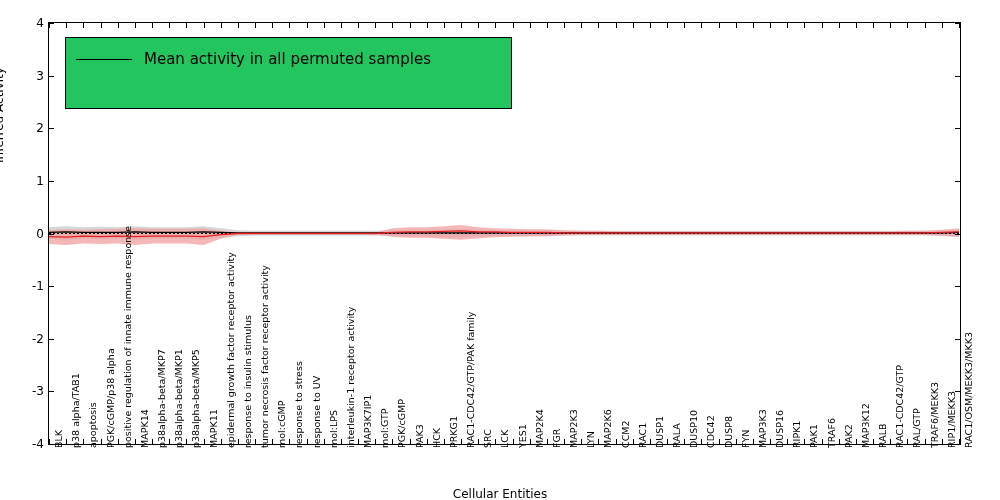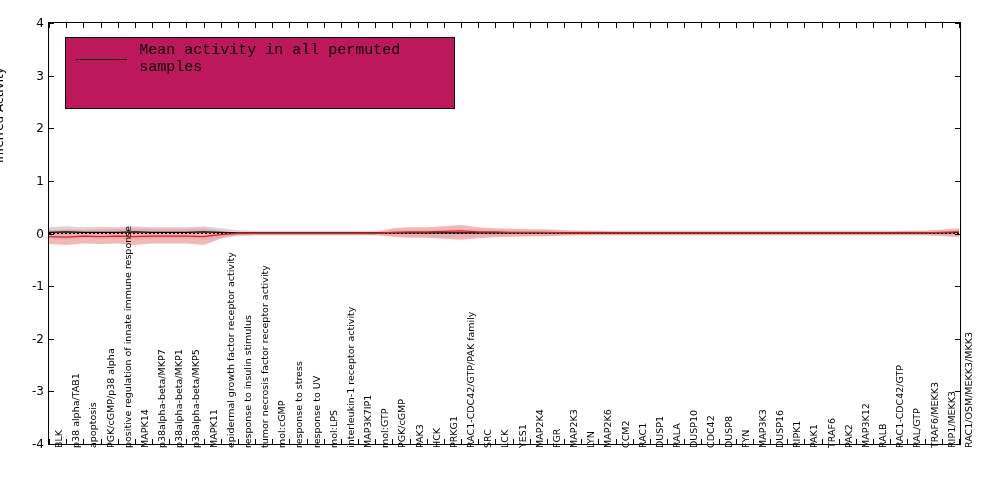--- a/index.html
+++ b/index.html
@@ -46,39 +46,39 @@
   }
   .xtickmark.t{bottom:auto;top:0;}
   .xtl{
     position:absolute;
     font-size:9.5px;color:#000;white-space:nowrap;
     transform-origin:0 0;transform:rotate(-90deg);
   }
 
   
   .legend{
-    position:absolute;left:16px;top:14px;width:390px;height:72px;
-    border:1px solid #000;background:#be185d;box-sizing:border-box;
+    position:absolute;left:16px;top:14px;width:447px;height:72px;
+    border:1px solid #000;background:#22c55e;box-sizing:border-box;
     padding:6px 10px;
-    font-family:Liberation Mono, monospace;
   }
   .legrow{display:flex;align-items:center;height:30px;}
   .legline{width:56px;height:0;border-top:1.5px solid #000;margin-right:12px;}
   .legline.red{border-top-color:#e02020;}
   .legtxt{font-size:15px;color:#000;}
 
   svg{position:absolute;left:0;top:0;}
 </style>
 </head>
 <body>
 
 <div id="root">
 
 
   <div class="ylabel">Inferred Activity</div>
+  <div class="xlabel">Cellular Entities</div>
 
   <div class="plot" id="plot">
     <svg id="svg" width="911" height="421">
         <polygon points="0,204.185 17.169811320754718,203.13250000000002 34.339622641509436,204.185 51.509433962264154,203.65875 68.67924528301887,204.185 85.84905660377359,203.13250000000002 103.01886792452831,204.185 120.18867924528301,204.185 137.35849056603774,204.185 154.52830188679246,203.13250000000002 171.69811320754718,205.2375 188.8679245283019,207.34250000000003 206.03773584905662,207.86875 223.20754716981133,207.86875 240.37735849056602,207.86875 257.54716981132077,207.86875 274.7169811320755,207.86875 291.8867924528302,207.86875 309.0566037735849,207.86875 326.22641509433964,207.86875 343.39622641509436,207.34250000000003 360.5660377358491,206.81625 377.7358490566038,206.81625 394.9056603773585,206.29 412.07547169811323,206.29 429.24528301886795,206.81625 446.41509433962267,207.34250000000003 463.58490566037733,207.34250000000003 480.75471698113205,207.34250000000003 497.92452830188677,207.34250000000003 515.0943396226415,207.86875 532.2641509433962,207.86875 549.433962264151,207.86875 566.6037735849056,207.86875 583.7735849056604,207.86875 600.9433962264151,207.86875 618.1132075471698,207.86875 635.2830188679245,207.86875 652.4528301886793,207.86875 669.622641509434,207.86875 686.7924528301887,207.86875 703.9622641509434,207.86875 721.1320754716982,207.86875 738.3018867924528,207.86875 755.4716981132076,207.86875 772.6415094339623,207.86875 789.811320754717,207.86875 806.9811320754717,207.86875 824.1509433962265,207.86875 841.3207547169811,207.86875 858.4905660377359,207.86875 875.6603773584906,207.86875 892.8301886792453,207.34250000000003 910,206.29 910,214.18375 892.8301886792453,213.13125 875.6603773584906,212.605 858.4905660377359,212.605 841.3207547169811,212.605 824.1509433962265,212.605 806.9811320754717,212.605 789.811320754717,212.605 772.6415094339623,212.605 755.4716981132076,212.605 738.3018867924528,212.605 721.1320754716982,212.605 703.9622641509434,212.605 686.7924528301887,212.605 669.622641509434,212.605 652.4528301886793,212.605 635.2830188679245,212.605 618.1132075471698,212.605 600.9433962264151,212.605 583.7735849056604,212.605 566.6037735849056,212.605 549.433962264151,212.605 532.2641509433962,212.605 515.0943396226415,212.605 497.92452830188677,213.13125 480.75471698113205,213.13125 463.58490566037733,213.13125 446.41509433962267,213.13125 429.24528301886795,213.6575 412.07547169811323,214.18375 394.9056603773585,214.18375 377.7358490566038,213.6575 360.5660377358491,213.6575 343.39622641509436,213.13125 326.22641509433964,212.605 309.0566037735849,212.605 291.8867924528302,212.605 274.7169811320755,212.605 257.54716981132077,212.605 240.37735849056602,212.605 223.20754716981133,212.605 206.03773584905662,212.605 188.8679245283019,213.13125 171.69811320754718,214.71 154.52830188679246,216.815 137.35849056603774,215.76250000000002 120.18867924528301,215.76250000000002 103.01886792452831,215.76250000000002 85.84905660377359,216.815 68.67924528301887,215.76250000000002 51.509433962264154,216.28875 34.339622641509436,215.76250000000002 17.169811320754718,216.815 0,215.76250000000002" fill="#c8c8c8" fill-opacity="0.75" stroke="none"></polygon>
         <polygon points="0,207.34250000000003 17.169811320754718,206.29 34.339622641509436,206.81625 51.509433962264154,206.29 68.67924528301887,205.76375000000002 85.84905660377359,205.2375 103.01886792452831,205.76375000000002 120.18867924528301,205.76375000000002 137.35849056603774,205.76375000000002 154.52830188679246,205.2375 171.69811320754718,207.86875 188.8679245283019,209.44750000000002 206.03773584905662,209.97375000000002 223.20754716981133,209.97375000000002 240.37735849056602,209.97375000000002 257.54716981132077,209.97375000000002 274.7169811320755,209.97375000000002 291.8867924528302,209.97375000000002 309.0566037735849,209.97375000000002 326.22641509433964,209.44750000000002 343.39622641509436,205.2375 360.5660377358491,204.185 377.7358490566038,204.185 394.9056603773585,203.13250000000002 412.07547169811323,202.07999999999998 429.24528301886795,204.185 446.41509433962267,205.2375 463.58490566037733,205.76375000000002 480.75471698113205,206.29 497.92452830188677,206.29 515.0943396226415,207.34250000000003 532.2641509433962,207.86875 549.433962264151,207.86875 566.6037735849056,208.395 583.7735849056604,208.395 600.9433962264151,208.395 618.1132075471698,208.395 635.2830188679245,208.395 652.4528301886793,208.395 669.622641509434,208.395 686.7924528301887,208.395 703.9622641509434,208.395 721.1320754716982,208.395 738.3018867924528,208.395 755.4716981132076,208.395 772.6415094339623,208.395 789.811320754717,208.395 806.9811320754717,208.395 824.1509433962265,208.395 841.3207547169811,208.395 858.4905660377359,207.86875 875.6603773584906,207.86875 892.8301886792453,206.81625 910,205.2375 910,213.6575 892.8301886792453,212.605 875.6603773584906,212.07874999999999 858.4905660377359,212.07874999999999 841.3207547169811,212.07874999999999 824.1509433962265,212.07874999999999 806.9811320754717,212.07874999999999 789.811320754717,212.07874999999999 772.6415094339623,212.07874999999999 755.4716981132076,212.07874999999999 738.3018867924528,212.07874999999999 721.1320754716982,212.07874999999999 703.9622641509434,212.07874999999999 686.7924528301887,212.07874999999999 669.622641509434,212.07874999999999 652.4528301886793,212.07874999999999 635.2830188679245,212.07874999999999 618.1132075471698,212.07874999999999 600.9433962264151,212.07874999999999 583.7735849056604,212.07874999999999 566.6037735849056,212.07874999999999 549.433962264151,212.07874999999999 532.2641509433962,212.07874999999999 515.0943396226415,212.605 497.92452830188677,213.13125 480.75471698113205,213.13125 463.58490566037733,213.6575 446.41509433962267,214.18375 429.24528301886795,215.23624999999998 412.07547169811323,216.815 394.9056603773585,215.76250000000002 377.7358490566038,214.71 360.5660377358491,214.71 343.39622641509436,213.6575 326.22641509433964,211.5525 309.0566037735849,211.02624999999998 291.8867924528302,211.02624999999998 274.7169811320755,211.02624999999998 257.54716981132077,211.02624999999998 240.37735849056602,211.02624999999998 223.20754716981133,211.02624999999998 206.03773584905662,211.02624999999998 188.8679245283019,211.5525 171.69811320754718,215.76250000000002 154.52830188679246,222.07750000000001 137.35849056603774,220.49875 120.18867924528301,220.49875 103.01886792452831,220.49875 85.84905660377359,222.07750000000001 68.67924528301887,220.49875 51.509433962264154,221.025 34.339622641509436,220.49875 17.169811320754718,222.07750000000001 0,221.025" fill="#f2a0a0" fill-opacity="0.75" stroke="none"></polygon>
         <line x1="0" x2="911" y1="210.5" y2="210.5" stroke="#000" stroke-width="1" stroke-dasharray="2,2"></line>
         <polyline points="0,209.44750000000002 17.169811320754718,208.92125 34.339622641509436,209.44750000000002 51.509433962264154,209.44750000000002 68.67924528301887,209.44750000000002 85.84905660377359,208.92125 103.01886792452831,209.44750000000002 120.18867924528301,209.44750000000002 137.35849056603774,209.44750000000002 154.52830188679246,208.92125 171.69811320754718,209.44750000000002 188.8679245283019,209.97375000000002 206.03773584905662,209.97375000000002 223.20754716981133,209.97375000000002 240.37735849056602,209.97375000000002 257.54716981132077,209.97375000000002 274.7169811320755,209.97375000000002 291.8867924528302,209.97375000000002 309.0566037735849,209.97375000000002 326.22641509433964,209.97375000000002 343.39622641509436,209.97375000000002 360.5660377358491,209.97375000000002 377.7358490566038,209.97375000000002 394.9056603773585,209.97375000000002 412.07547169811323,209.97375000000002 429.24528301886795,209.97375000000002 446.41509433962267,209.97375000000002 463.58490566037733,209.97375000000002 480.75471698113205,209.97375000000002 497.92452830188677,209.97375000000002 515.0943396226415,209.97375000000002 532.2641509433962,209.97375000000002 549.433962264151,209.97375000000002 566.6037735849056,209.97375000000002 583.7735849056604,209.97375000000002 600.9433962264151,209.97375000000002 618.1132075471698,209.97375000000002 635.2830188679245,209.97375000000002 652.4528301886793,209.97375000000002 669.622641509434,209.97375000000002 686.7924528301887,209.97375000000002 703.9622641509434,209.97375000000002 721.1320754716982,209.97375000000002 738.3018867924528,209.97375000000002 755.4716981132076,209.97375000000002 772.6415094339623,209.97375000000002 789.811320754717,209.97375000000002 806.9811320754717,209.97375000000002 824.1509433962265,209.97375000000002 841.3207547169811,209.97375000000002 858.4905660377359,209.97375000000002 875.6603773584906,209.97375000000002 892.8301886792453,209.97375000000002 910,209.44750000000002" fill="none" stroke="#000000" stroke-width="1.3"></polyline>
         <polyline points="0,213.6575 17.169811320754718,214.18375 34.339622641509436,213.13125 51.509433962264154,213.6575 68.67924528301887,213.13125 85.84905660377359,213.6575 103.01886792452831,213.13125 120.18867924528301,213.13125 137.35849056603774,213.13125 154.52830188679246,213.6575 171.69811320754718,211.5525 188.8679245283019,210.5 206.03773584905662,210.5 223.20754716981133,210.5 240.37735849056602,210.5 257.54716981132077,210.5 274.7169811320755,210.5 291.8867924528302,210.5 309.0566037735849,210.5 326.22641509433964,210.5 343.39622641509436,209.44750000000002 360.5660377358491,208.92125 377.7358490566038,208.92125 394.9056603773585,208.395 412.07547169811323,207.86875 429.24528301886795,208.92125 446.41509433962267,208.92125 463.58490566037733,209.44750000000002 480.75471698113205,209.44750000000002 497.92452830188677,209.44750000000002 515.0943396226415,209.97375000000002 532.2641509433962,209.97375000000002 549.433962264151,209.97375000000002 566.6037735849056,209.97375000000002 583.7735849056604,209.97375000000002 600.9433962264151,209.97375000000002 618.1132075471698,209.97375000000002 635.2830188679245,209.97375000000002 652.4528301886793,209.97375000000002 669.622641509434,209.97375000000002 686.7924528301887,209.97375000000002 703.9622641509434,209.97375000000002 721.1320754716982,209.97375000000002 738.3018867924528,209.97375000000002 755.4716981132076,209.97375000000002 772.6415094339623,209.97375000000002 789.811320754717,209.97375000000002 806.9811320754717,209.97375000000002 824.1509433962265,209.97375000000002 841.3207547169811,209.97375000000002 858.4905660377359,209.97375000000002 875.6603773584906,209.97375000000002 892.8301886792453,209.44750000000002 910,208.92125" fill="none" stroke="#e02020" stroke-width="1.3"></polyline>
       </svg>
 

